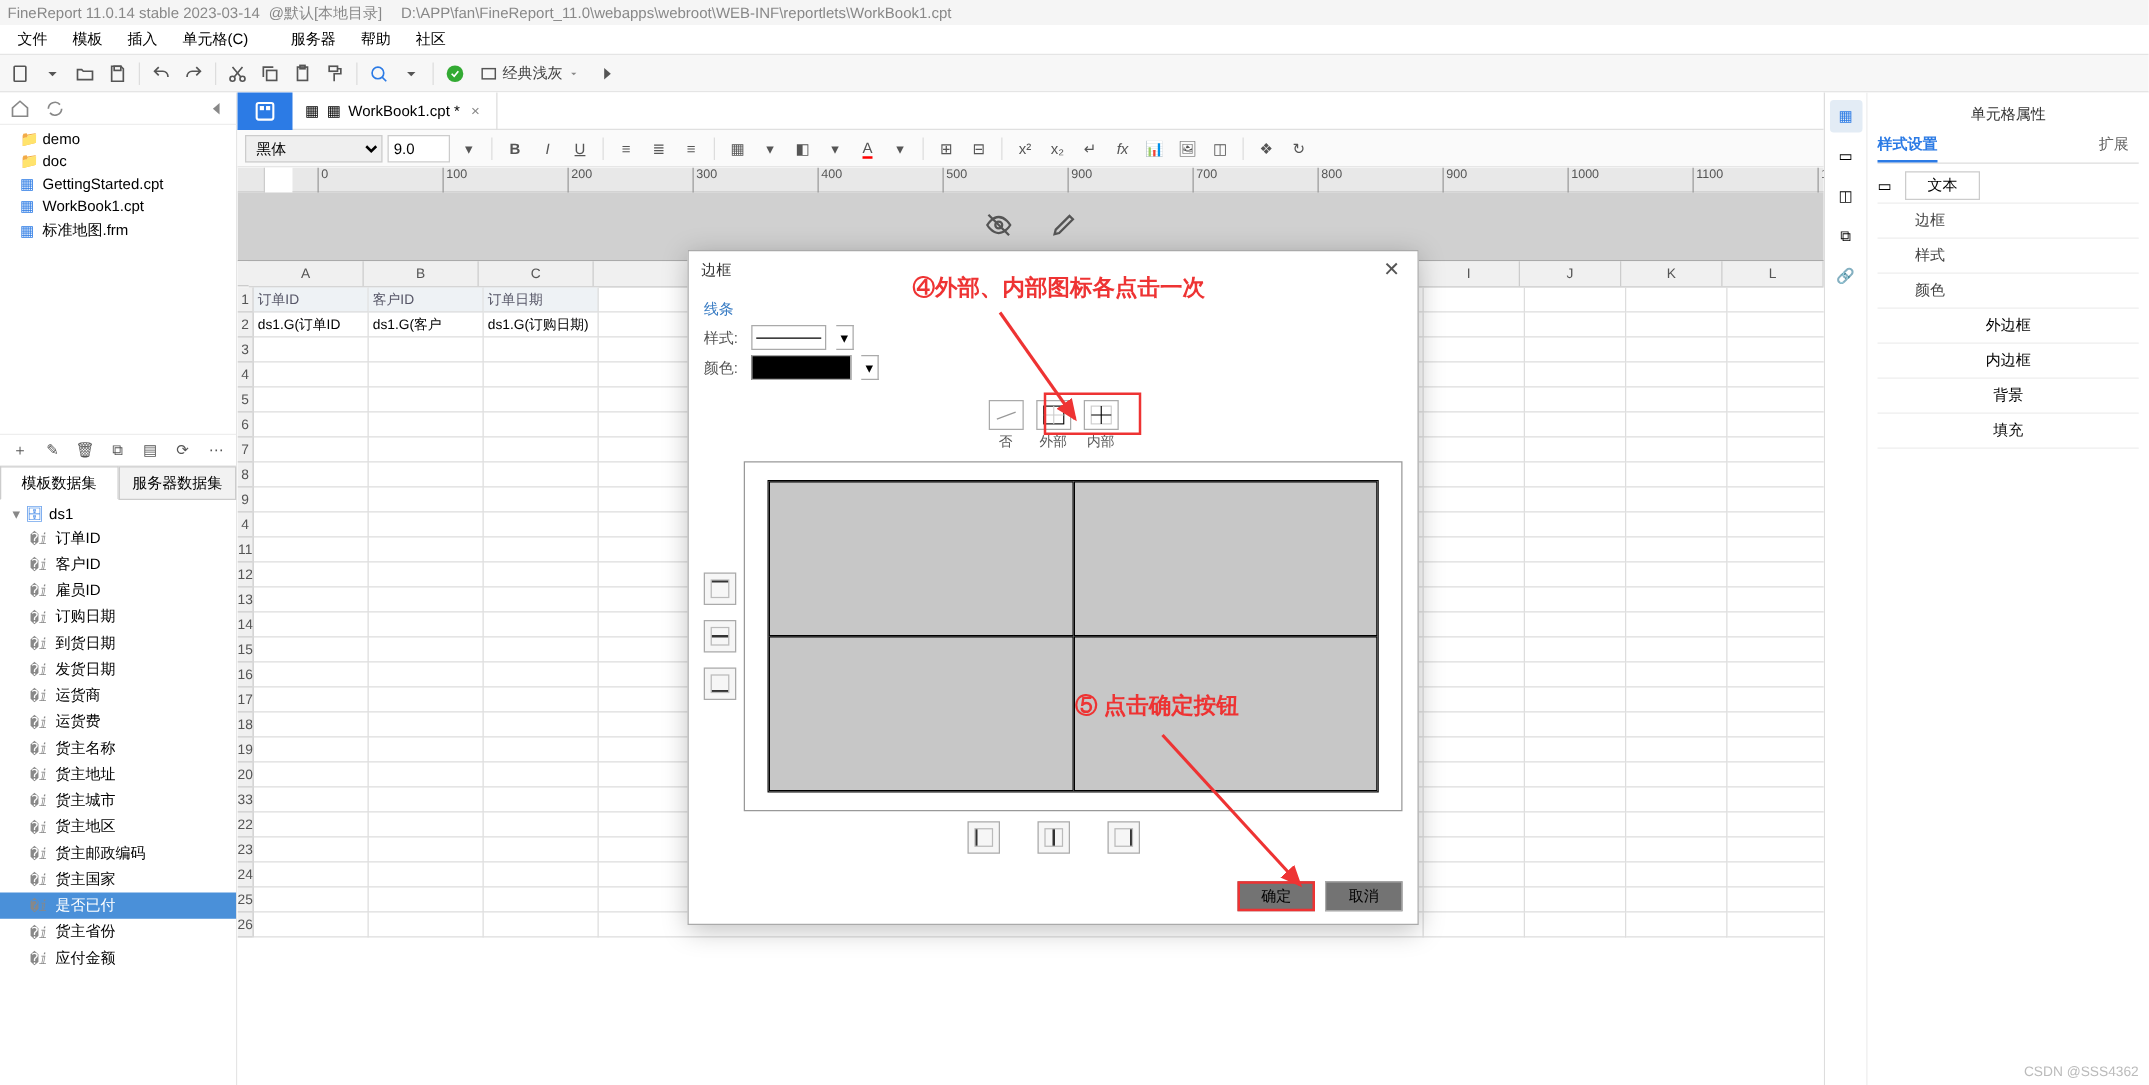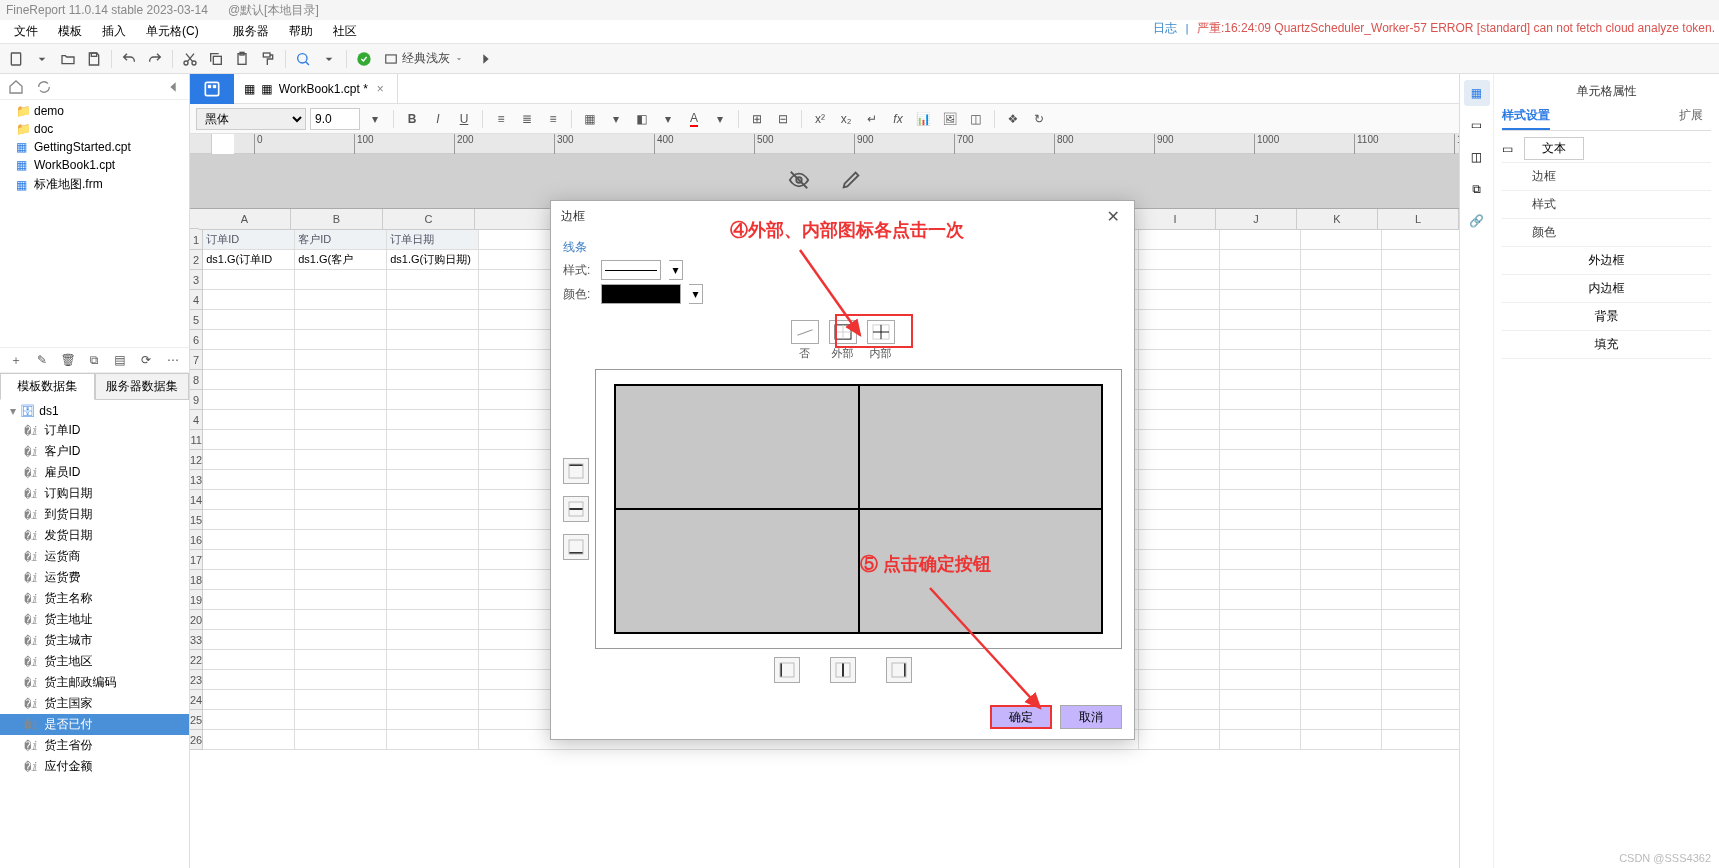--- a/index.html
+++ b/index.html
@@ -1,18 +1,18 @@
 <!DOCTYPE html>
 <html><head>
 <meta charset="utf-8">
 <style>
 *{box-sizing:border-box;margin:0;padding:0;font-family:"Microsoft YaHei",SimSun,sans-serif;font-size:12px}
 body{background:#fff;overflow:hidden;width:1719px;height:868px;position:relative}
-.titlebar{height:20px;background:#f5f5f5;color:#888;padding:2px 6px;display:flex;align-items:center;gap:20px;white-space:nowrap}
-.menubar{height:24px;background:#fff;display:flex;align-items:flex-start;padding:0 4px;border-bottom:1px solid #e5e5e5}
+.titlebar{height:20px;background:#f5f5f5;color:#888;padding:2px 6px;display:flex;align-items:center;gap:7px;white-space:nowrap}
+.menubar{height:24px;background:#fff;display:flex;align-items:flex-end;padding:0 4px;border-bottom:1px solid #e5e5e5}
 .menubar .mitem{padding:3px 10px;cursor:default}
 .menubar .spacer{flex:1}
 .menubar .log{font-family:monospace;color:#3a87c7;font-size:11px}
 .menubar .log .err{color:#d9534f}
 .toolbar{height:30px;background:#f7f7f7;display:flex;align-items:center;padding:0 4px;border-bottom:1px solid #e0e0e0;gap:2px}
 .tbtn{width:24px;height:24px;display:flex;align-items:center;justify-content:center;cursor:pointer;border-radius:2px;color:#555}
 .tbtn svg{width:16px;height:16px}
 .tsep{width:1px;height:18px;background:#ddd;margin:0 3px}
 .theme-sel{display:flex;align-items:center;gap:4px;padding:0 6px;color:#444}
 .main{display:flex;height:calc(100% - 74px)}
@@ -85,47 +85,45 @@
 .preset .plabel{font-size:11px;color:#555}
 .redbox1{position:absolute;border:2px solid #e33}
 .preview-area{position:relative;margin:4px 12px;display:flex;gap:6px}
 .side-btns{display:flex;flex-direction:column;gap:12px;justify-content:center}
 .sbtn{width:26px;height:26px;border:1px solid #aaa;background:#f6f6f6;display:flex;align-items:center;justify-content:center}
 .pvbox{flex:1;height:280px;border:1px solid #999;background:#fff;position:relative}
 .pvgrid{position:absolute;left:18px;right:18px;top:14px;bottom:14px;border:1.5px solid #000;display:grid;grid-template-columns:1fr 1fr;grid-template-rows:1fr 1fr}
 .pvgrid div{border:.75px solid #000;background:#c7c7c7}
 .bot-btns{display:flex;gap:30px;justify-content:center;margin:8px 0}
 .mfooter{position:absolute;right:12px;bottom:10px;display:flex;gap:8px}
-.mfooter button{width:62px;height:24px;border:1px solid #aaa;background:#c4b5fd;cursor:pointer}
+.mfooter button{width:62px;height:24px;border:1px solid #aaa;background:#737373;cursor:pointer}
 .redbox-ok{border:2px solid #e33!important}
 
 .anno{position:absolute;color:#e33;font-size:18px;font-weight:bold;pointer-events:none}
 .arrow{position:absolute;pointer-events:none}
 .watermark{position:absolute;right:8px;bottom:4px;color:#bbb;font-size:11px}
 </style>
 </head>
 <body>
 
 <div class="titlebar">
   <span>FineReport 11.0.14 stable 2023-03-14</span>
   <span>@默认[本地目录]</span>
+  <span style="margin-left:8px">D:\APP\fan\FineReport_11.0\webapps\webroot\WEB-INF\reportlets\WorkBook1.cpt</span>
 </div>
 
 <div class="menubar">
   <span class="mitem">文件</span>
   <span class="mitem">模板</span>
   <span class="mitem">插入</span>
   <span class="mitem">单元格(C)</span>
   <span class="mitem" style="margin-left:14px">服务器</span>
   <span class="mitem">帮助</span>
   <span class="mitem">社区</span>
   <span class="spacer"></span>
-  <span class="log">
-    <span>日志</span> | <span class="err">严重:16:24:09 QuartzScheduler_Worker-57 ERROR [standard] can not fetch cloud analyze token.</span>
-  </span>
 </div>
 
 <div class="toolbar">
   <div class="tbtn">
       <svg viewBox="0 0 24 24" fill="none" stroke="currentColor" stroke-width="2">
         <rect x="5" y="3" width="14" height="18" rx="1"></rect>
       </svg>
     </div>
   <div class="tbtn">
       <svg viewBox="0 0 24 24" fill="currentColor">

